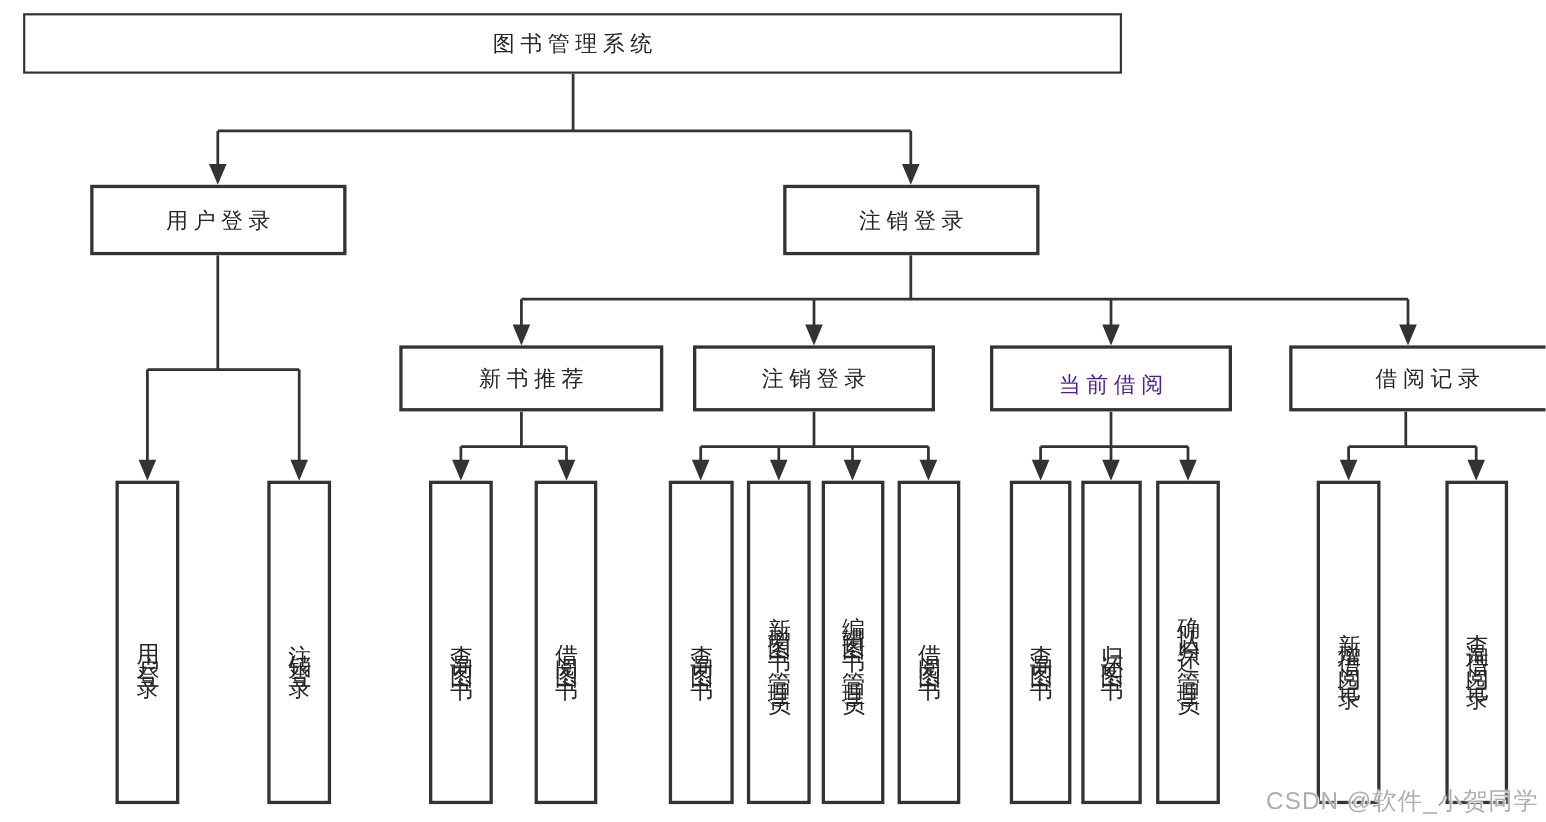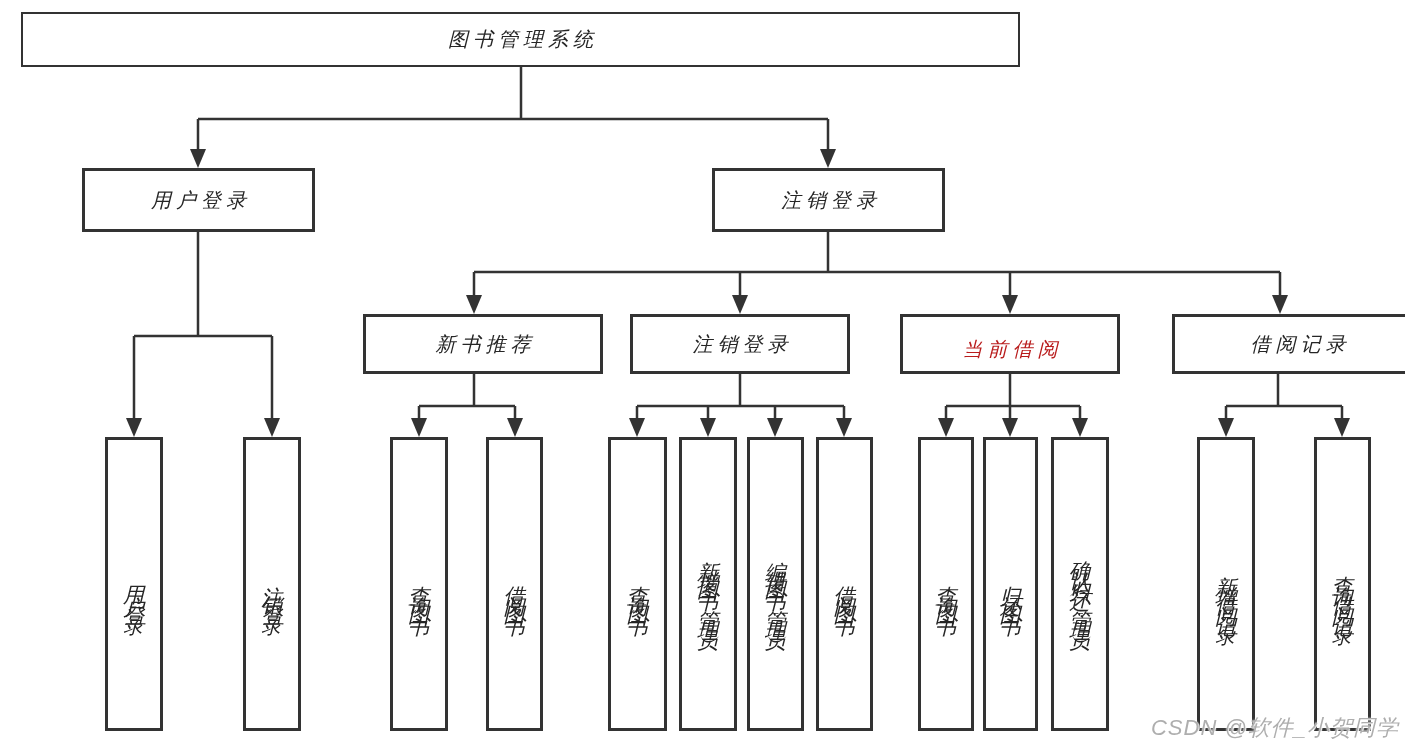--- a/index.html
+++ b/index.html
@@ -54,21 +54,21 @@
     font-size: 22px;
     color: #aeaeae;
     letter-spacing: 1px;
     text-shadow: 0 0 2px #ffffff, 1px 1px 1px #ffffff;
     white-space: nowrap;
   }
 </style>
 </head>
 <body>
 
-<div class="canvas" data-name="org-chart-canvas" style="background: rgb(255, 255, 255); font-style: italic;">
+<div class="canvas" data-name="org-chart-canvas" style="background: rgb(255, 255, 255);">
   <svg id="connector-layer" data-name="connector-layer" xmlns="http://www.w3.org/2000/svg" viewBox="0 0 1405 747">
       <path d="M 521 67 V 119 M 198 119 H 828 M 198 119 V 154 M 828 119 V 154 M 198 232 V 336 M 134 336 H 272 M 134 336 V 423 M 272 336 V 423 M 828 232 V 272 M 474 272 H 1280 M 474 272 V 300 M 740 272 V 300 M 1010 272 V 300 M 1280 272 V 300 M 474 374 V 406 M 419 406 H 515 M 419 406 V 423 M 515 406 V 423 M 740 374 V 406 M 637 406 H 844 M 637 406 V 423 M 708 406 V 423 M 775 406 V 423 M 844 406 V 423 M 1010 374 V 406 M 946 406 H 1080 M 946 406 V 423 M 1010 406 V 423 M 1080 406 V 423 M 1278 374 V 406 M 1226 406 H 1342 M 1226 406 V 423 M 1342 406 V 423 " stroke="#333333" stroke-width="2.5" fill="none" data-name="connector-lines"></path>
       <polygon points="198,168 190,149 206,149" fill="#333333" data-name="arrowhead-down-icon"></polygon>
       <polygon points="828,168 820,149 836,149" fill="#333333" data-name="arrowhead-down-icon"></polygon>
       <polygon points="134,437 126,418 142,418" fill="#333333" data-name="arrowhead-down-icon"></polygon>
       <polygon points="272,437 264,418 280,418" fill="#333333" data-name="arrowhead-down-icon"></polygon>
       <polygon points="474,314 466,295 482,295" fill="#333333" data-name="arrowhead-down-icon"></polygon>
       <polygon points="740,314 732,295 748,295" fill="#333333" data-name="arrowhead-down-icon"></polygon>
       <polygon points="1010,314 1002,295 1018,295" fill="#333333" data-name="arrowhead-down-icon"></polygon>
       <polygon points="1280,314 1272,295 1288,295" fill="#333333" data-name="arrowhead-down-icon"></polygon>
@@ -94,21 +94,21 @@
       <div class="node horizontal" data-name="node-book-management-branch" style="left: 712px; top: 168px; width: 233px; height: 64px; border-color: rgb(51, 51, 51);">
         <span class="node-label" data-name="node-label-book-management-branch" style="color: rgb(38, 38, 38);">注销登录</span>
       </div>
       <div class="node horizontal" data-name="node-new-book-recommendation" style="left: 363px; top: 314px; width: 240px; height: 60px; border-color: rgb(51, 51, 51);">
         <span class="node-label" data-name="node-label-new-book-recommendation" style="color: rgb(38, 38, 38);">新书推荐</span>
       </div>
       <div class="node horizontal" data-name="node-book-borrowing" style="left: 630px; top: 314px; width: 220px; height: 60px; border-color: rgb(51, 51, 51);">
         <span class="node-label" data-name="node-label-book-borrowing" style="color: rgb(38, 38, 38);">注销登录</span>
       </div>
       <div class="node horizontal" data-name="node-current-borrowing" style="left: 900px; top: 314px; width: 220px; height: 60px; border-color: rgb(51, 51, 51);">
-        <span class="node-label" data-name="node-label-current-borrowing" style="color: #b91c1c; margin-top: 10px;">当前借阅</span>
+        <span class="node-label" data-name="node-label-current-borrowing" style="color: #4c1d95; margin-top: 10px;">当前借阅</span>
       </div>
       <div class="node horizontal" data-name="node-borrowing-records" style="left: 1172px; top: 314px; width: 252px; height: 60px; border-color: rgb(51, 51, 51); text-align: right;">
         <span class="node-label" data-name="node-label-borrowing-records" style="color: rgb(38, 38, 38);">借阅记录</span>
       </div>
       <div class="node vertical" data-name="node-user-login" style="left: 105px; top: 437px; width: 58px; height: 294px; border-color: rgb(51, 51, 51);">
         <span class="node-label" data-name="node-label-user-login" style="color: rgb(38, 38, 38);">用户登录</span>
       </div>
       <div class="node vertical" data-name="node-logout-login" style="left: 243px; top: 437px; width: 58px; height: 294px; border-color: rgb(51, 51, 51);">
         <span class="node-label" data-name="node-label-logout-login" style="color: rgb(38, 38, 38);">注销登录</span>
       </div>

